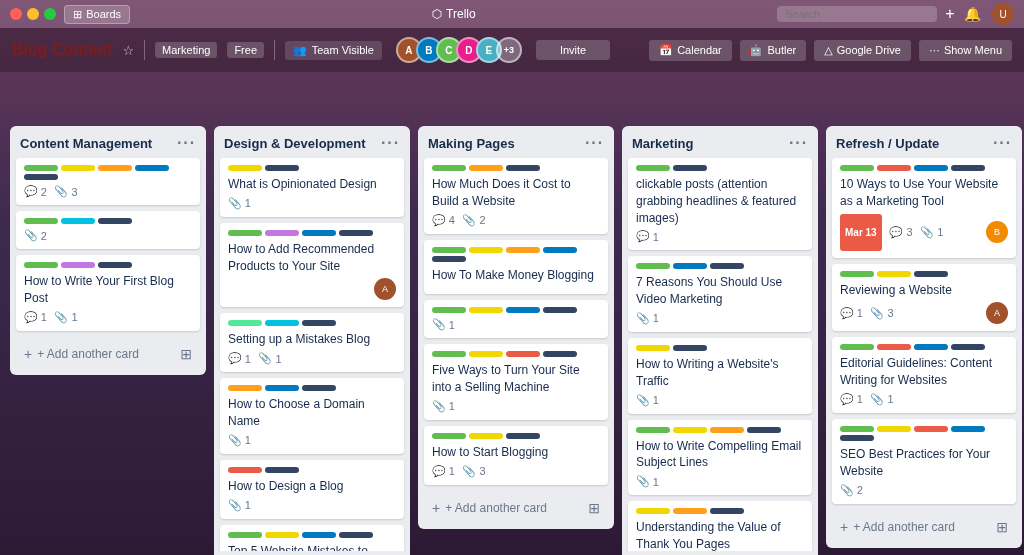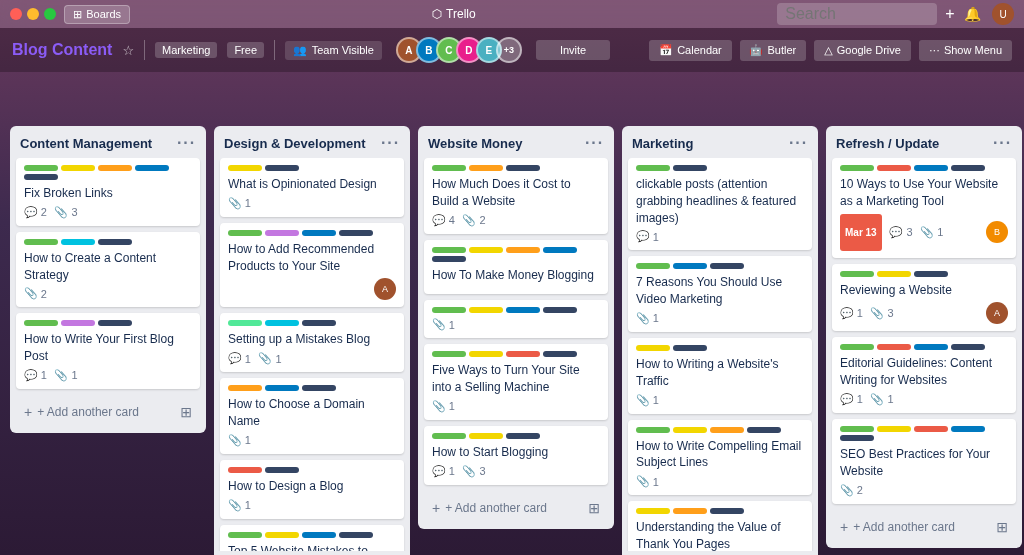--- a/index.html
+++ b/index.html
@@ -34,21 +34,21 @@
       justify-content: center;
       gap: 8px;
     }
     .title-bar-logo { color: white; font-size: 12px; display: flex; align-items: center; gap: 4px; }
     .search-bar {
       background: rgba(255,255,255,0.2);
       border: none;
       border-radius: 4px;
       padding: 2px 8px;
       color: white;
-      font-size: 16px;
+      font-size: 11px;
       width: 160px;
     }
     .title-bar-icons { display: flex; align-items: center; gap: 10px; color: white; font-size: 14px; }
     .boards-btn {
       background: rgba(255,255,255,0.2);
       border: 1px solid rgba(255,255,255,0.3);
       border-radius: 4px;
       padding: 2px 8px;
       color: white;
       font-size: 11px;
@@ -64,21 +64,21 @@
       height: 44px;
       background: rgba(0,0,0,0.25);
       display: flex;
       align-items: center;
       padding: 0 12px;
       gap: 10px;
     }
     .board-title {
       font-size: 16px;
       font-weight: 700;
-      color: #8b5cf6;
+      color: #7f1d1d;
     }
     .star-icon { color: rgba(255,255,255,0.7); font-size: 13px; }
     .header-tag {
       background: rgba(255,255,255,0.2);
       border-radius: 3px;
       padding: 2px 7px;
       color: white;
       font-size: 11px;
     }
     .header-divider { width: 1px; height: 20px; background: rgba(255,255,255,0.3); }
@@ -334,39 +334,37 @@
       </div>
       <div class="column-cards">
         <div class="card">
           <div class="card-labels">
             <div class="label lbl-green"></div>
             <div class="label lbl-yellow"></div>
             <div class="label lbl-orange"></div>
             <div class="label lbl-blue"></div>
             <div class="label lbl-dark"></div>
           </div>
-          <div class="card-title">Fix Broken Links</div>
           <div class="card-meta">
             <div class="meta-item">
               <span class="meta-icon">💬</span>
               <span>2</span>
             </div>
             <div class="meta-item">
               <span class="meta-icon">📎</span>
               <span>3</span>
             </div>
           </div>
         </div>
         <div class="card">
           <div class="card-labels">
             <div class="label lbl-green"></div>
             <div class="label lbl-sky"></div>
             <div class="label lbl-dark"></div>
           </div>
-          <div class="card-title">How to Create a Content Strategy</div>
           <div class="card-meta">
             <div class="meta-item">
               <span class="meta-icon">📎</span>
               <span>2</span>
             </div>
           </div>
         </div>
         <div class="card">
           <div class="card-labels">
             <div class="label lbl-green"></div>
@@ -479,21 +477,21 @@
         </div>
       </div>
       <div class="add-card-btn">
         <span class="add-card-icon">+</span>
         <span>+ Add another card</span>
         <span class="add-card-template">⊞</span>
       </div>
     </div>
     <div class="column">
       <div class="column-header">
-        <span style="font-weight: 700; font-size: 13px;">Website Money</span>
+        <span style="font-weight: 700; font-size: 13px;">Making Pages</span>
         <span class="col-menu">···</span>
       </div>
       <div class="column-cards">
         <div class="card">
           <div class="card-labels">
             <div class="label lbl-green"></div>
             <div class="label lbl-orange"></div>
             <div class="label lbl-dark"></div>
           </div>
           <div class="card-title">How Much Does it Cost to Build a Website</div>

